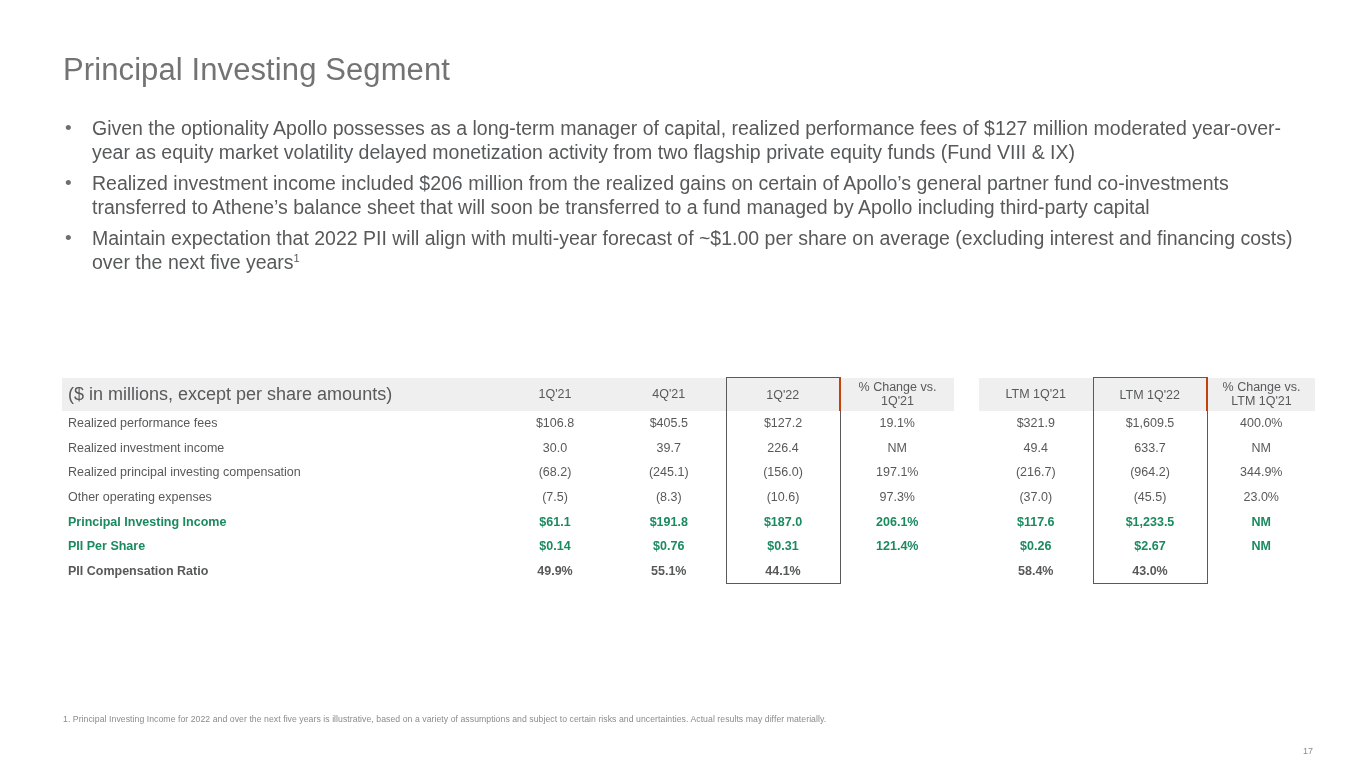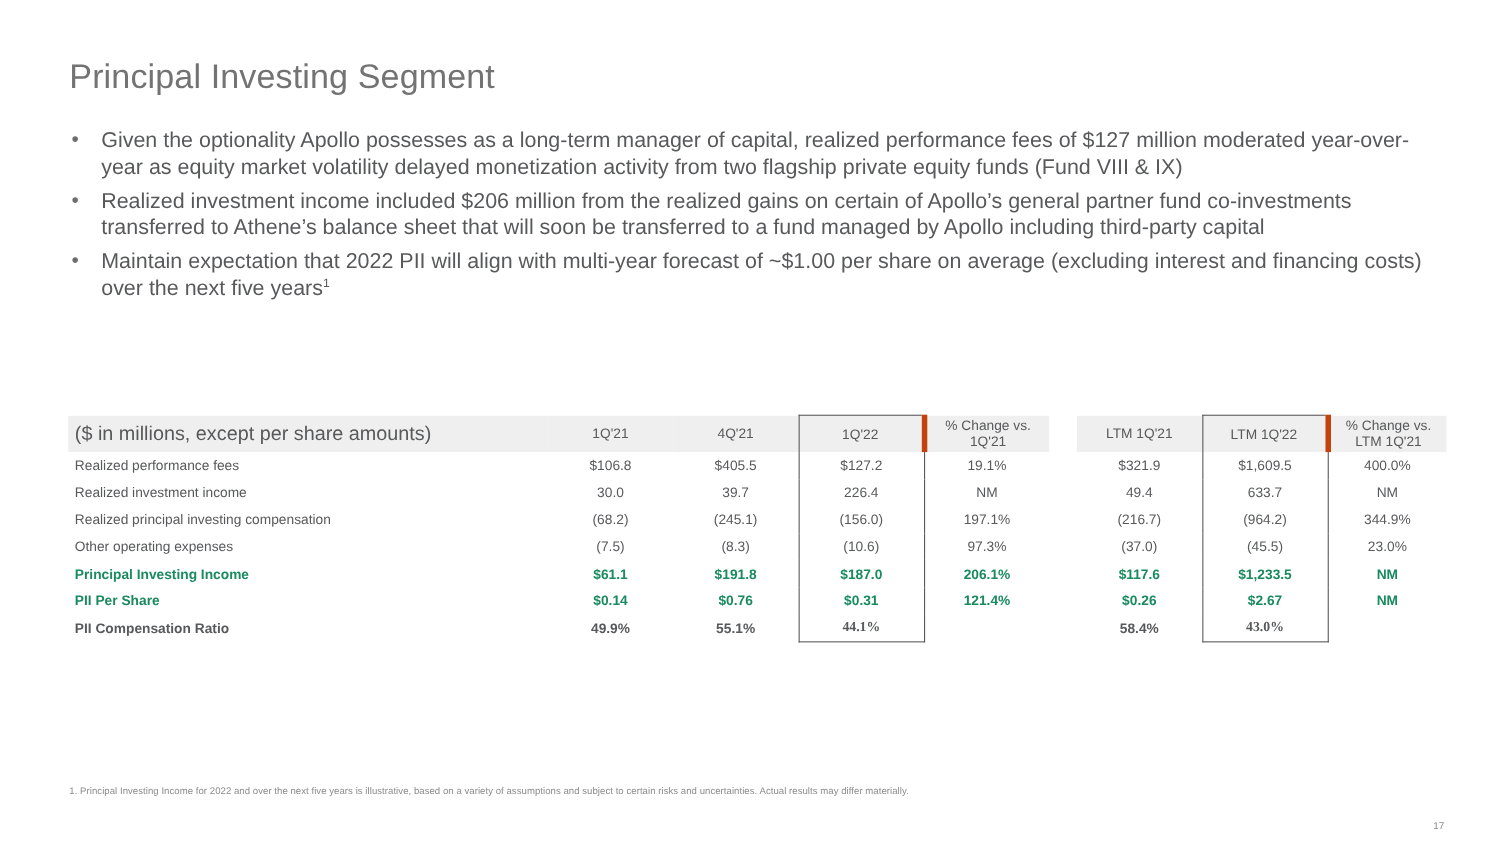--- a/index.html
+++ b/index.html
@@ -101,42 +101,41 @@
   .hdr-cell.label {
     text-align: left;
     padding-left: 6px;
     font-size: 18px;
   }
   .hdr-cell.gap {
     background: #ffffff;
   }
   .hdr-cell.boxed {
     border-left: 1px solid #5a5a5a;
-    border-right: 5px solid #c2410c;
+    border-right: 2px solid #c2410c;
     border-top: 1px solid #5a5a5a;
   }
 
   .data-cell {
     height: 24.6px;
     font-size: 12.5px;
     text-align: center;
     color: #58595b;
   }
   .data-cell.label {
     text-align: left;
     padding-left: 6px;
   }
   .data-cell.gap { background: #ffffff; }
   .data-cell.boxed {
     border-left: 1px solid #5a5a5a;
     border-right: 1px solid #5a5a5a;
   }
   tr.last-row .data-cell.boxed {
     border-bottom: 1px solid #5a5a5a;
-    font-family: Liberation Serif, serif;
   }
 
   tr.green .data-cell { color: #1a8a5f; font-weight: bold; }
   tr.boldrow .data-cell { color: #58595b; font-weight: bold; }
 
   
   .footnote {
     position: absolute;
     left: 63px;
     top: 713px;

